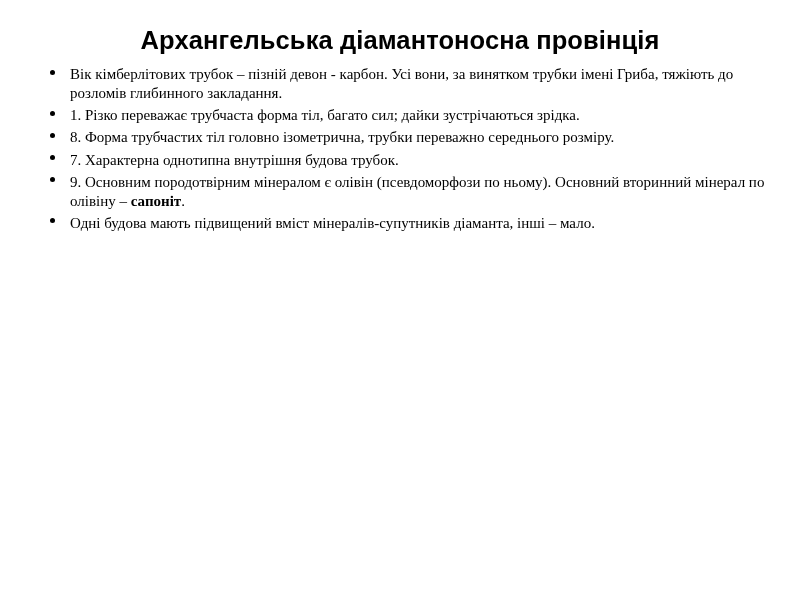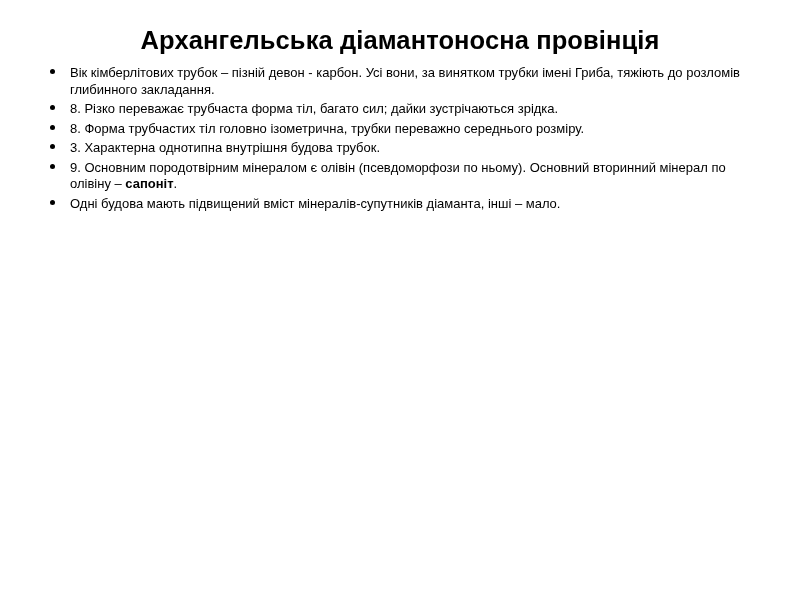--- a/index.html
+++ b/index.html
@@ -30,23 +30,24 @@
     letter-spacing: 0.1px;
   }
   .bullet-list {
     margin: 0;
     padding: 0;
     list-style: none;
   }
   .bullet-item {
     position: relative;
     padding-left: 40px;
-    font-size: 13px;
+    font-size: 15px;
     line-height: 1.27;
     margin-bottom: 3px;
+    font-family: Liberation Serif, serif;
   }
   .bullet-dot {
     position: absolute;
     left: 20px;
     top: 0.32em;
     width: 5px;
     height: 5px;
     border-radius: 50%;
     background: #000000;
   }
@@ -68,31 +69,31 @@
   <ul class="bullet-list">
 
     <li class="bullet-item">
       <span class="bullet-dot"></span>
       <span class="bullet-text">Вік кімберлітових трубок – пізній девон - карбон. Усі вони, за винятком трубки імені Гриба, тяжіють до розломів глибинного закладання.</span>
     </li>
 
 
     <li class="bullet-item">
       <span class="bullet-dot"></span>
-      <span class="bullet-text">8. Різко переважає трубчаста форма тіл, багато сил; дайки зустрічаються зрідка.</span>
+      <span class="bullet-text">1. Різко переважає трубчаста форма тіл, багато сил; дайки зустрічаються зрідка.</span>
     </li>
 
     <li class="bullet-item">
       <span class="bullet-dot"></span>
       <span class="bullet-text">8. Форма трубчастих тіл головно ізометрична, трубки переважно середнього розміру.</span>
     </li>
 
     <li class="bullet-item">
       <span class="bullet-dot"></span>
-      <span class="bullet-text">3. Характерна однотипна внутрішня будова трубок.</span>
+      <span class="bullet-text">7. Характерна однотипна внутрішня будова трубок.</span>
     </li>
 
     <li class="bullet-item">
       <span class="bullet-dot"></span>
       <span class="bullet-text"><span>9. Основним породотвірним мінералом є олівін (псевдоморфози по ньому). Основний вторинний мінерал по олівіну – </span><span class="bold-inline">сапоніт</span><span>.</span></span>
     </li>
 
     <li class="bullet-item">
       <span class="bullet-dot"></span>
       <span class="bullet-text">Одні будова мають підвищений вміст мінералів-супутників діаманта, інші – мало.</span>

